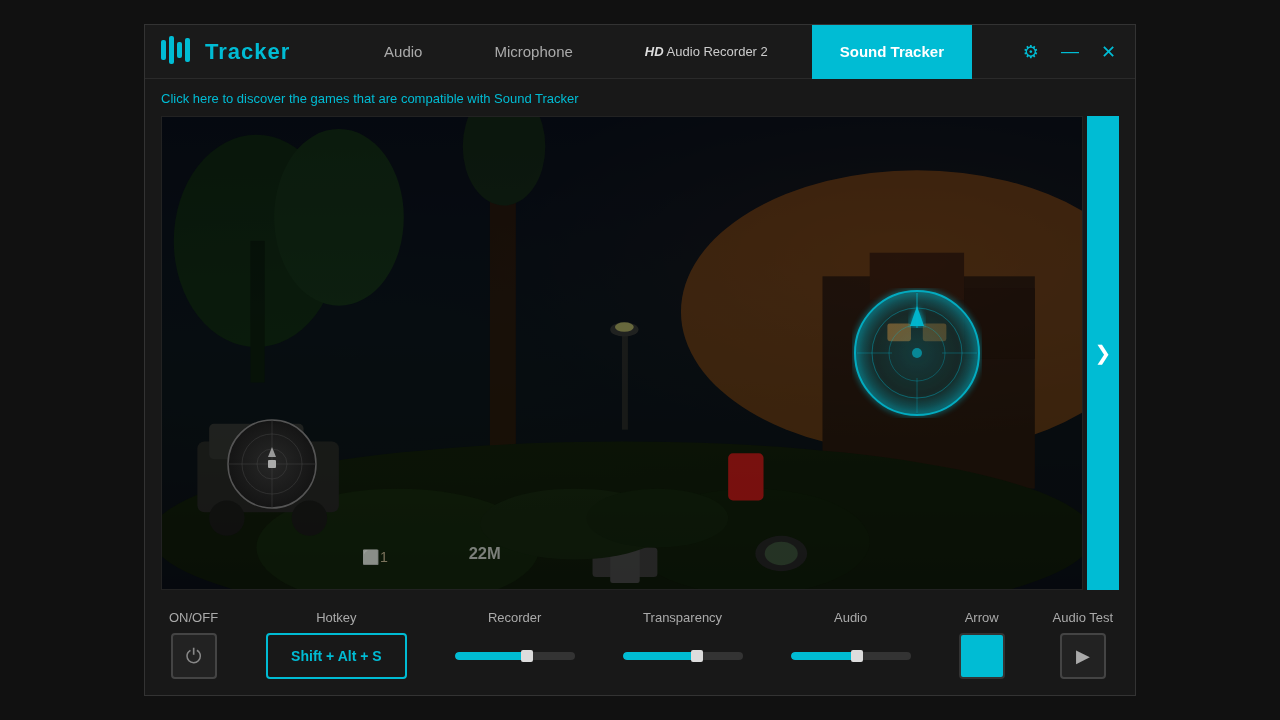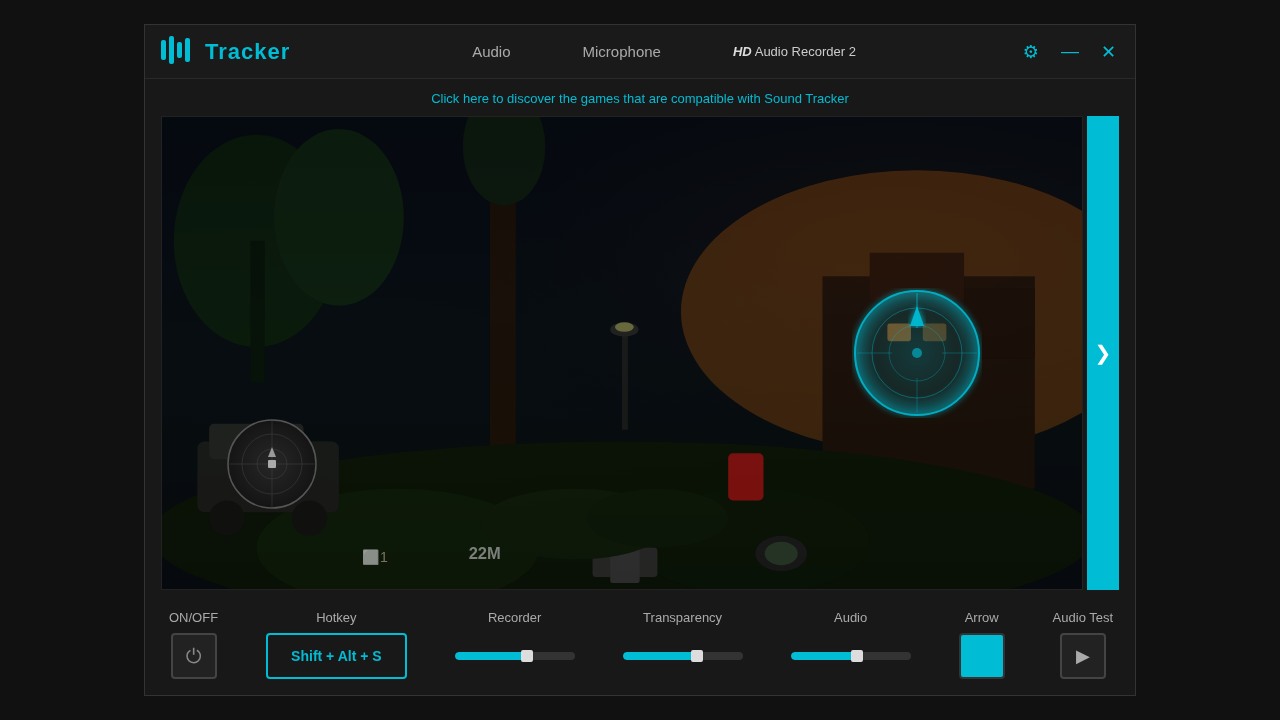--- a/index.html
+++ b/index.html
@@ -95,21 +95,21 @@
       padding: 2px 5px;
     }
     .content-area {
       display: flex;
       flex-direction: column;
       height: calc(100% - 54px);
       background: #181818;
       padding: 12px 16px 16px;
     }
     .compat-link {
-      text-align: center;
+      text-align: left;
       margin-bottom: 10px;
       font-size: 13px;
     }
     .compat-link a {
       color: #00bcd4;
       text-decoration: none;
     }
     .main-row {
       display: flex;
       flex: 1;
@@ -297,20 +297,21 @@
       <span class="logo-text">Tracker</span>
     </div>
 
     <div class="nav-tabs">
       <button class="nav-tab">Audio</button>
       <button class="nav-tab">Microphone</button>
       <button class="nav-tab bold-hd">
         <span class="hd-bold">HD</span>
         <span> Audio Recorder 2</span>
       </button>
+      <button class="nav-tab active">Sound Tracker</button>
     </div>
 
     <div class="window-controls">
       <button class="win-ctrl">⚙</button>
       <button class="win-ctrl">—</button>
       <button class="win-ctrl">✕</button>
     </div>
   </div>
 
   <div class="content-area">

